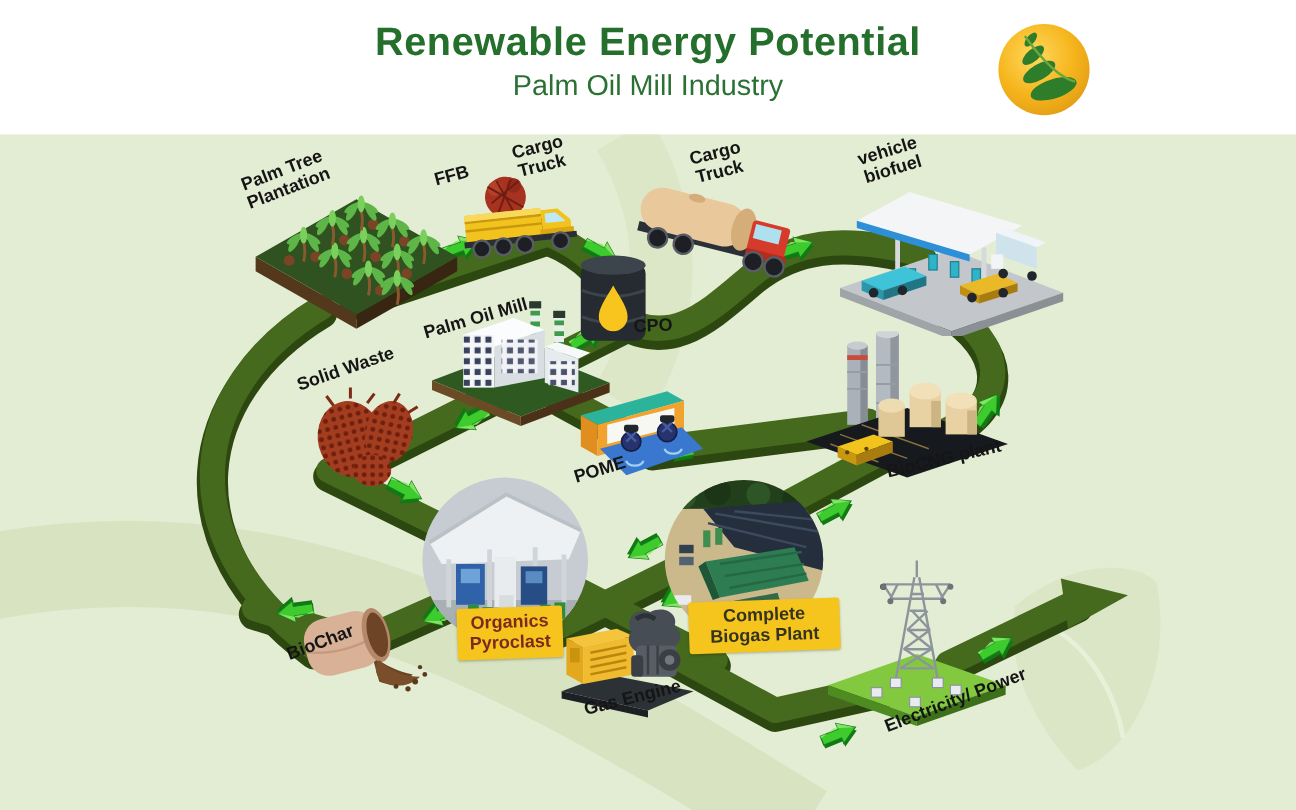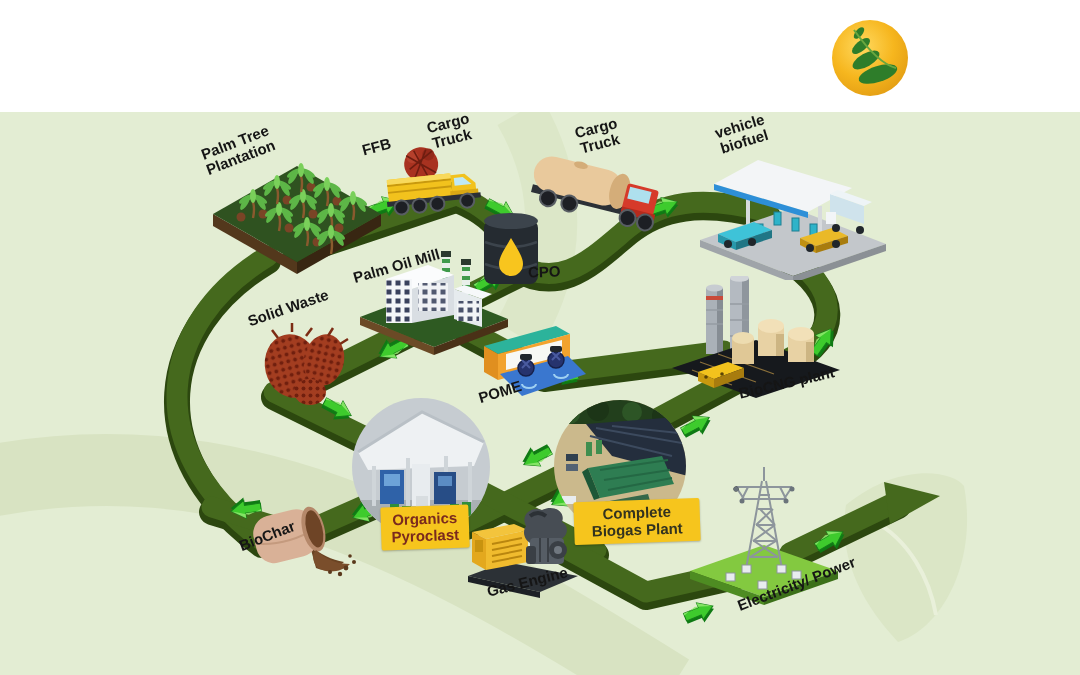--- a/index.html
+++ b/index.html
@@ -26,20 +26,24 @@
   .nowrap { white-space:nowrap; }
   .tag { position:absolute; background:#f6c51d; font-weight:bold; font-size:15px; line-height:1.15;
          text-align:center; padding:4px 7px; border-radius:2px; box-shadow:0 1px 2px rgba(0,0,0,.25); }
 </style>
 </head>
 <body>
 
 <div class="stage">
 
   <div class="header">
+    <div class="titles">
+      <div class="title">Renewable Energy Potential</div>
+      <div class="subtitle">Palm Oil Mill Industry</div>
+    </div>
     <svg class="logo" viewBox="0 0 84 84">
       <defs>
         <radialGradient id="lg" cx="40%" cy="35%" r="75%">
           <stop offset="0%" stop-color="#ffd95e"></stop>
             <stop offset="55%" stop-color="#f6b61e"></stop>
             <stop offset="100%" stop-color="#e09a12"></stop>
         </radialGradient>
       </defs>
       <circle cx="42" cy="42" r="38" fill="url(#lg)"></circle>
       <g fill="#2e7d2a">

